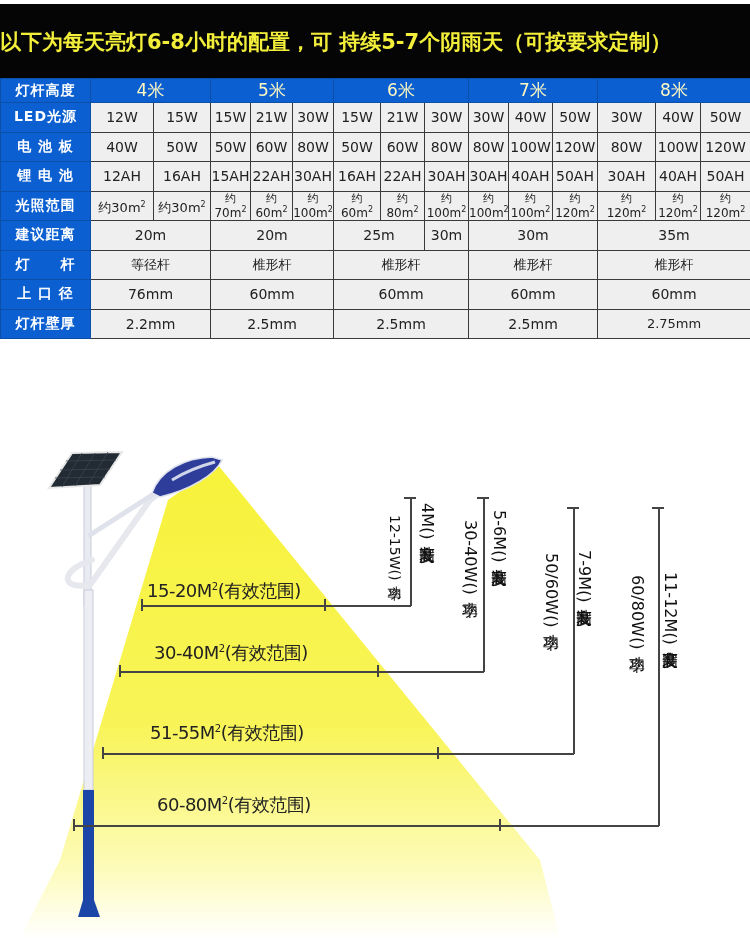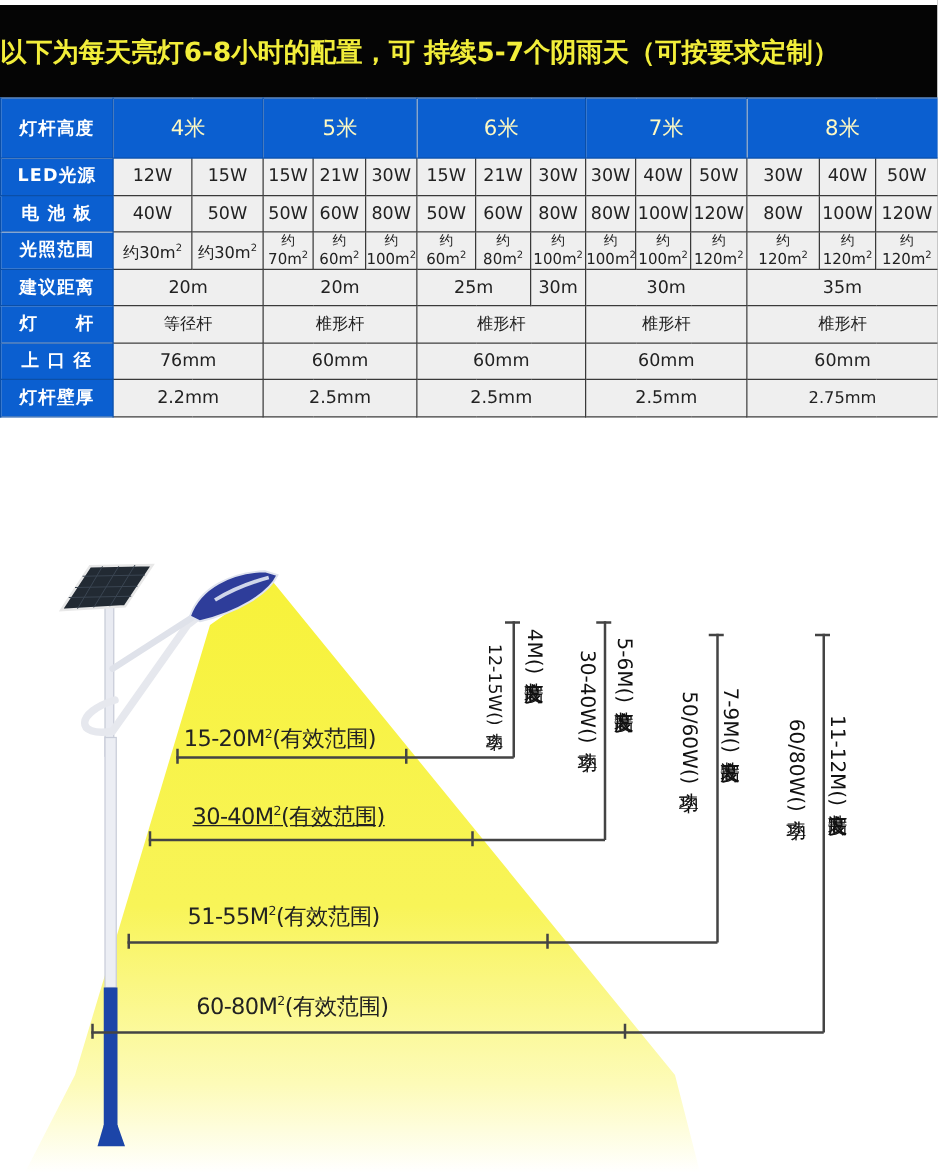--- a/index.html
+++ b/index.html
@@ -7,21 +7,21 @@
          font-family: "DejaVu Sans", "Liberation Sans", sans-serif; }
   .banner { position: absolute; left: 0; top: 0; width: 750px; height: 78px; background: #050505;
             border-top: 4px solid #ffffff; box-sizing: border-box; }
   .banner-text { position: absolute; left: 0; right: 0; top: 24px; text-align: left;
                  color: #f2ee3a; font-weight: bold; font-size: 21px; letter-spacing: 0px; white-space: nowrap; }
 
   .spec-table { position: absolute; left: 0; top: 78px; width: 750px; border-collapse: collapse; table-layout: fixed; }
   .spec-table td { border: 1.5px solid #3a3a3a; text-align: center; vertical-align: middle; padding: 0;
                    font-size: 14px; color: #222; background: #efefef; overflow: hidden; white-space: nowrap; }
   .spec-table tr { height: 29.5px; }
-  .spec-table tr.hdr { height: 48px; }
+  .spec-table tr.hdr { height: 24px; }
   .spec-table td.lbl { background: #0b5fd0; color: #ffffff; font-weight: bold; font-size: 14px; letter-spacing: 1px;
                        border-color: #0b4fa8; border-right: 1.5px solid #0b4fa8; }
   .spec-table tr.hdr td.grp { background: #0b5fd0; color: #fef9c3; font-size: 17px; border-color: #0b4fa8;
                               border-left: 1.5px solid #2a2a2a; }
   .spec-table td.area { font-size: 12px; line-height: 11px; }
   .spec-table td.area .yue { display: block; font-size: 11px; }
   sup { font-size: 8px; }
 
   .diagram { position: absolute; left: 0; top: 395px; width: 750px; height: 543px; }
   .beam-label { position: absolute; font-size: 18px; color: #222; white-space: nowrap; letter-spacing: -0.5px; }
@@ -94,20 +94,37 @@
     <td>60W</td>
     <td>80W</td>
     <td>80W</td>
     <td>100W</td>
     <td>120W</td>
     <td>80W</td>
     <td>100W</td>
     <td>120W</td>
   </tr>
   <tr>
+    <td class="lbl">锂 电 池</td>
+    <td>12AH</td>
+    <td>16AH</td>
+    <td>15AH</td>
+    <td>22AH</td>
+    <td>30AH</td>
+    <td>16AH</td>
+    <td>22AH</td>
+    <td>30AH</td>
+    <td>30AH</td>
+    <td>40AH</td>
+    <td>50AH</td>
+    <td>30AH</td>
+    <td>40AH</td>
+    <td>50AH</td>
+  </tr>
+  <tr>
     <td class="lbl">光照范围</td>
     <td class="area" style="font-size:13px"><span>约</span><span>30m</span><sup>2</sup></td>
     <td class="area" style="font-size:13px"><span>约</span><span>30m</span><sup>2</sup></td>
     <td class="area"><span class="yue">约</span><span>70m</span><sup>2</sup></td>
     <td class="area"><span class="yue">约</span><span>60m</span><sup>2</sup></td>
     <td class="area"><span class="yue">约</span><span>100m</span><sup>2</sup></td>
     <td class="area"><span class="yue">约</span><span>60m</span><sup>2</sup></td>
     <td class="area"><span class="yue">约</span><span>80m</span><sup>2</sup></td>
     <td class="area"><span class="yue">约</span><span>100m</span><sup>2</sup></td>
     <td class="area"><span class="yue">约</span><span>100m</span><sup>2</sup></td>
@@ -195,21 +212,21 @@
 
   <div class="beam-label" style="left:147px; top:184px;">
     <span>15-20M</span><sup>2</sup><span>(有效范围)</span>
   </div>
   <div class="hline" style="left:141px; top:210px; width:270px;"></div>
   <div class="tick" style="left:141px; top:204px;"></div>
   <div class="tick" style="left:324px; top:204px;"></div>
   <div class="vline" style="left:410px; top:102px; height:109px;"></div>
   <div class="htick" style="left:404px; top:102px;"></div>
 
-  <div class="beam-label" style="left:154px; top:246px;text-decoration:underline;">
+  <div class="beam-label" style="left:154px; top:246px;">
     <span>30-40M</span><sup>2</sup><span>(有效范围)</span>
   </div>
   <div class="hline" style="left:119px; top:276px; width:365px;"></div>
   <div class="tick" style="left:119px; top:270px;"></div>
   <div class="tick" style="left:377px; top:270px;"></div>
   <div class="vline" style="left:483px; top:102px; height:175px;"></div>
   <div class="htick" style="left:477px; top:102px;"></div>
 
   <div class="beam-label" style="left:150px; top:326px;">
     <span>51-55M</span><sup>2</sup><span>(有效范围)</span>

